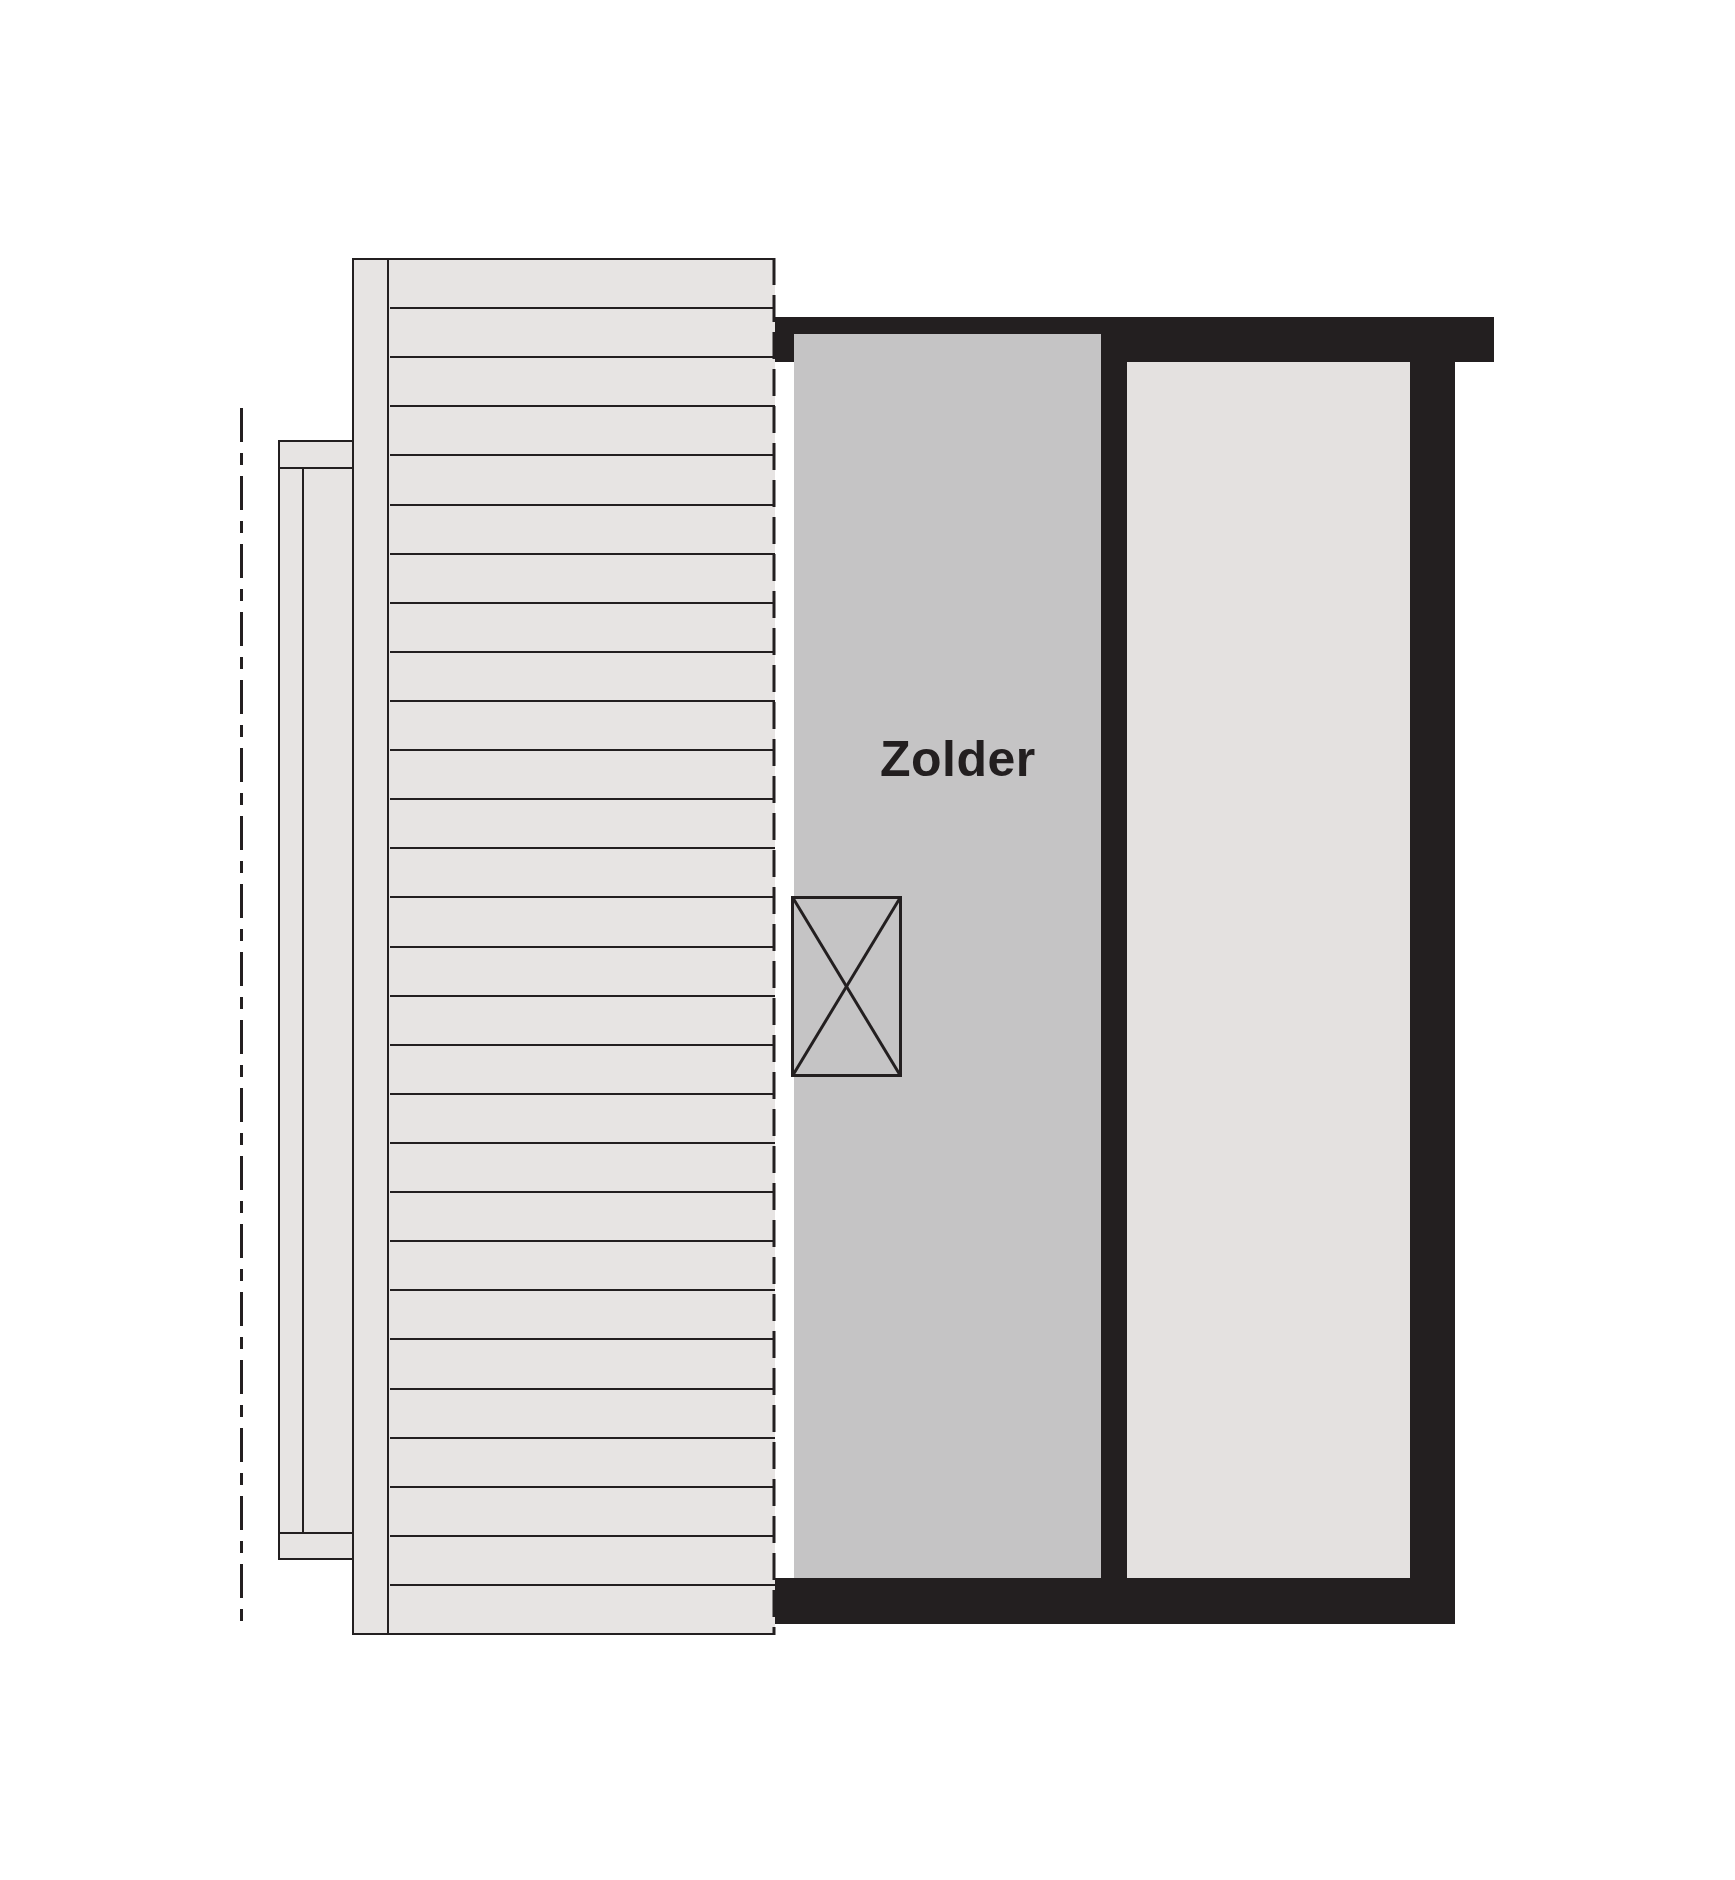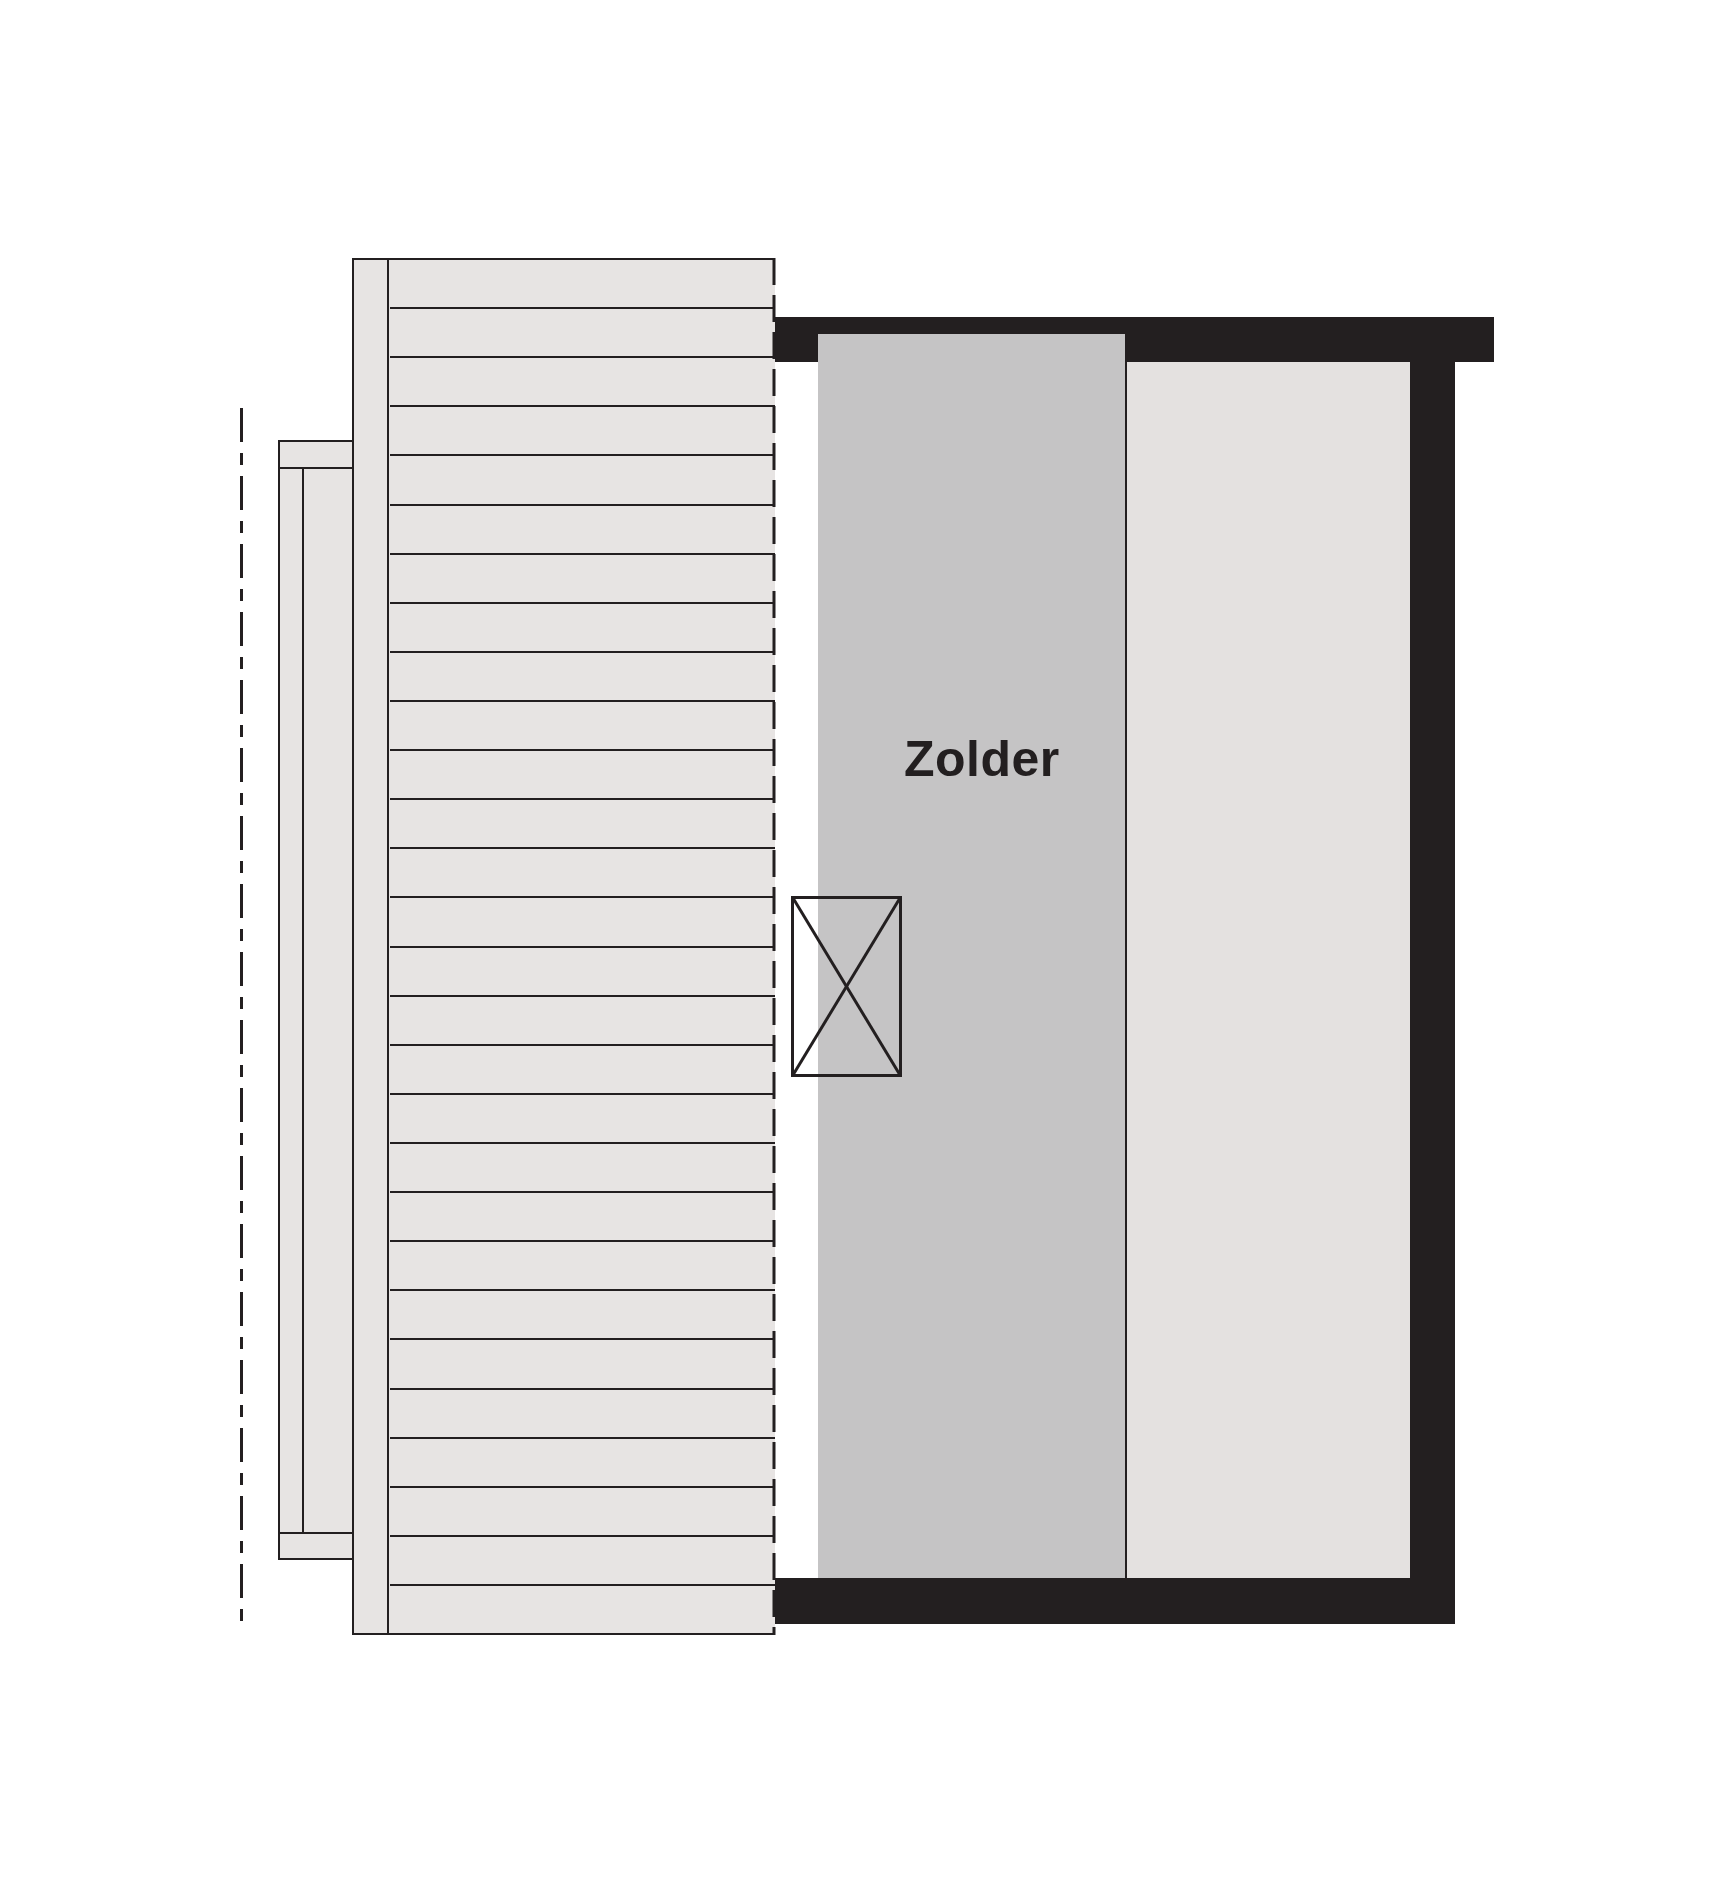--- a/index.html
+++ b/index.html
@@ -42,21 +42,21 @@
   .roof-dashed-edge{left:771px;top:258px;width:6px;height:1377px;}
 
   
   .wall{background:var(--ink);}
   .wall-top{left:775px;top:317px;width:719px;height:45px;}
   .wall-middle{left:1082px;top:317px;width:45px;height:1307px;}
   .wall-right{left:1410px;top:317px;width:45px;height:1307px;}
   .wall-bottom{left:775px;top:1578px;width:680px;height:46px;}
 
   
-  .room-zolder{left:818px;top:334px;width:307px;height:1244px;background:var(--zolder-fill);}
+  .room-zolder{left:794px;top:334px;width:307px;height:1244px;background:var(--zolder-fill);}
   .room-secondary{left:1127px;top:362px;width:283px;height:1216px;background:var(--room-fill);}
   .room-label{
     position:absolute;left:86px;top:400px;
     font-size:50px;font-weight:bold;line-height:1;
     color:var(--ink);letter-spacing:0.5px;white-space:nowrap;
   }
 
   
   .shaft-box{left:791px;top:896px;width:111px;height:181px;}
 </style>

